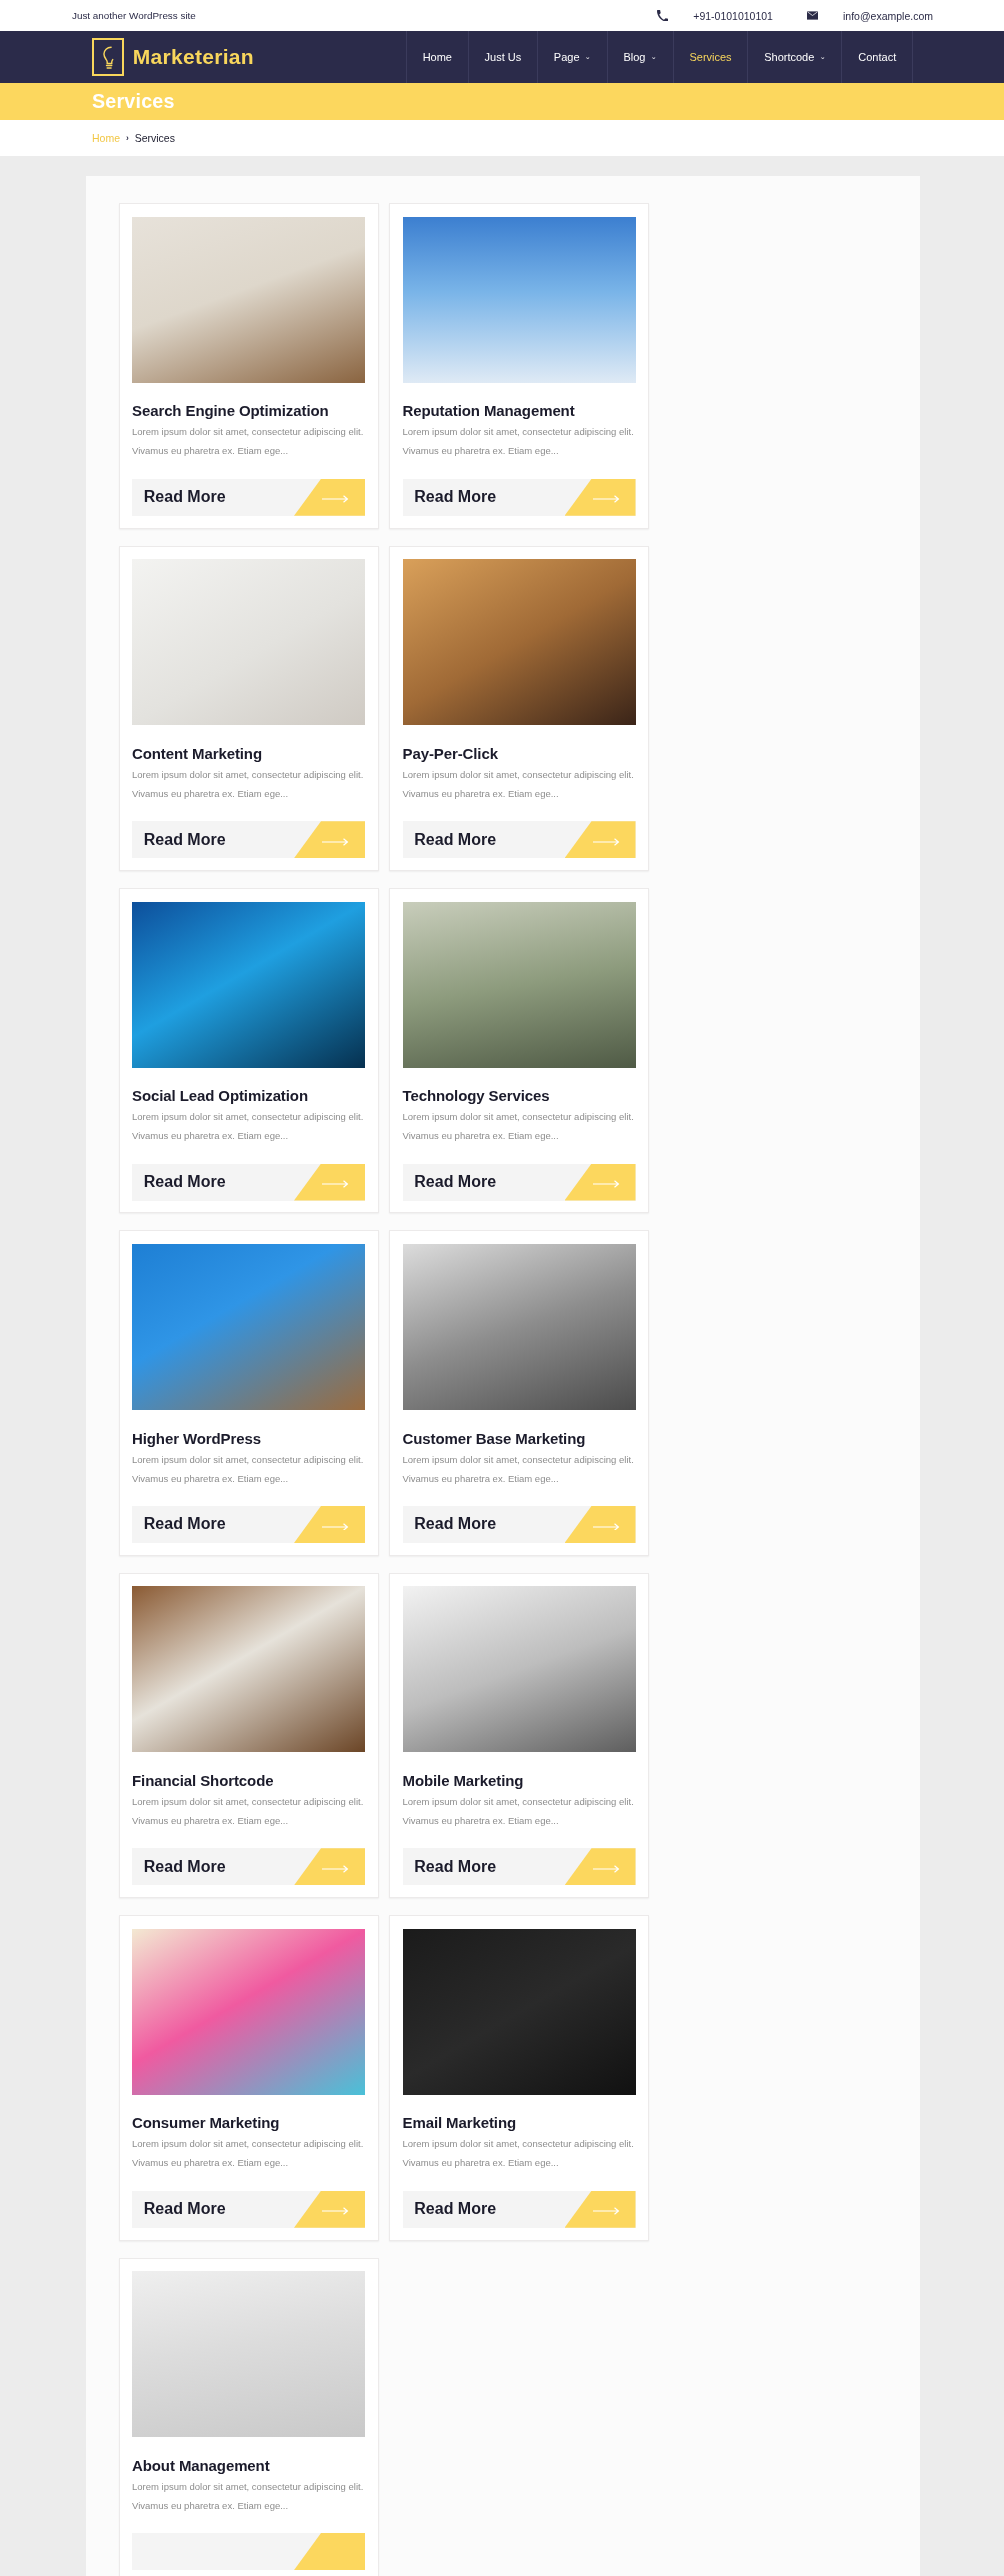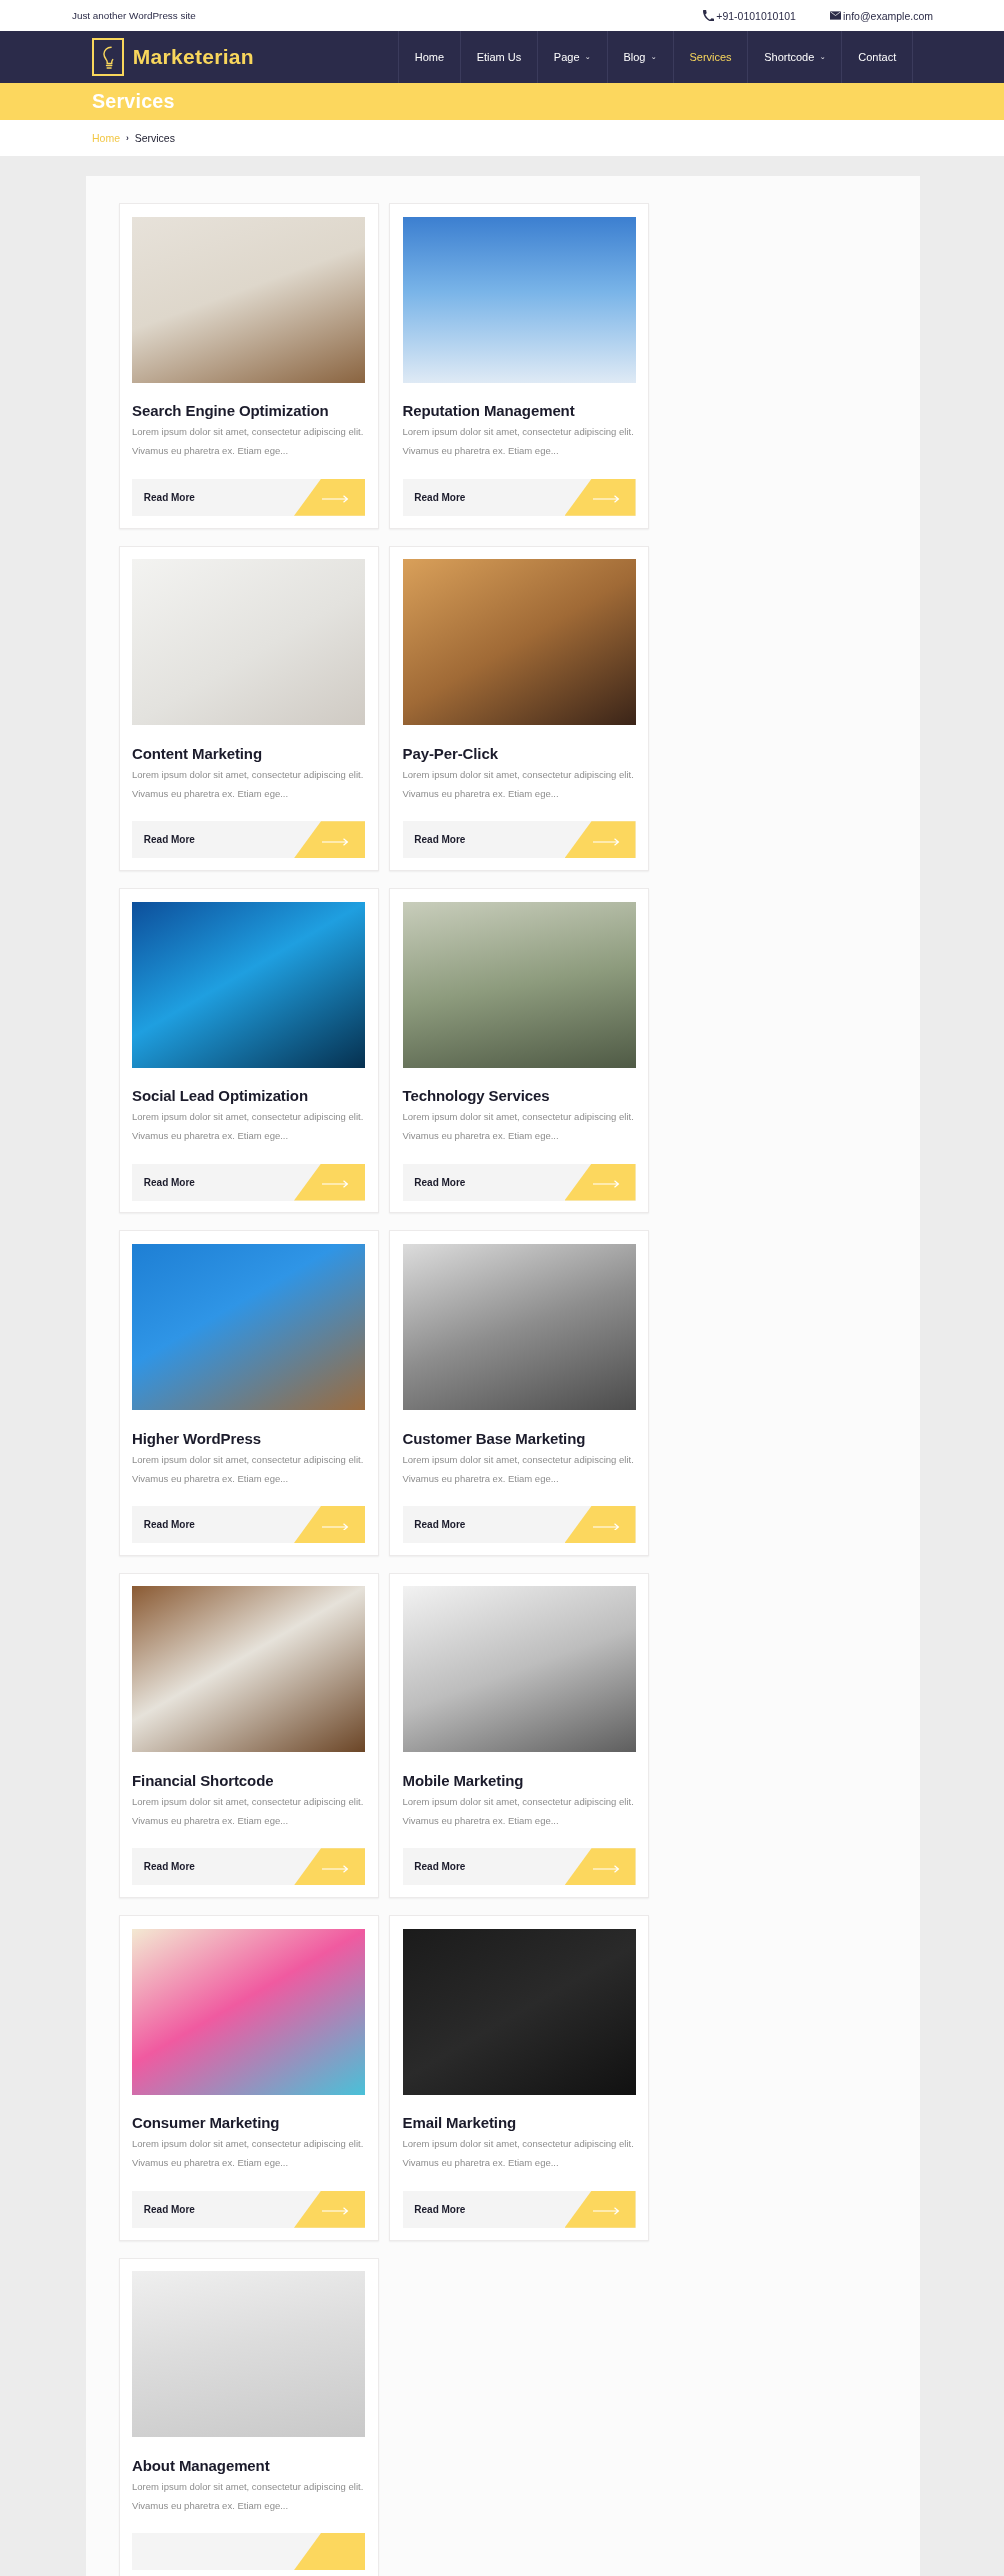--- a/index.html
+++ b/index.html
@@ -16,21 +16,21 @@
     background: #ffffff;
     height: 31px;
     display: flex;
     align-items: center;
     padding: 12px 72px;
     font-size: 9.9px;
     color: #2b2b47;
   }
   .topbar-left { flex: 0 0 auto; font-size: 9.9px; color: #2b2b47; }
   .topbar-right { margin-left: auto; display: flex; align-items: center; gap: 34px; }
-  .tb-item { display: flex; align-items: center; gap: 2px; font-size: 10.5px; color: #2b2b47; }
+  .tb-item { display: flex; align-items: center; gap: 25px; font-size: 10.5px; color: #2b2b47; }
   .tb-icon { display: inline-flex; width: 11px; height: 11px; color: #2b2b47; }
   .tb-icon svg { width: 100%; height: 100%; fill: #2b2b47; }
 
   
   .header {
     background: #2b2b4a;
     height: 52px;
     display: flex;
     align-items: stretch;
     padding-left: 92px;
@@ -133,21 +133,21 @@
     height: 37px;
     background: #f4f4f4;
     position: relative;
     display: flex;
     align-items: center;
     padding-left: 11.8px;
     overflow: hidden;
     cursor: pointer;
   }
   .readmore .label {
-    font-size: 10px;
+    font-size: 16px;
     font-weight: 700;
     color: #1b1b2b;
     z-index: 2;
   }
   .readmore .wedge {
     position: absolute;
     right: 0; top: 0;
     width: 71px; height: 100%;
     background: #fcd75e;
     clip-path: polygon(38% 0, 100% 0, 100% 100%, 0 100%);
@@ -196,21 +196,21 @@
         <path d="M14 37h6" stroke="#f8d65c" stroke-width="2.2" stroke-linecap="round"></path>
       </svg>
     </span>
     <span class="logo-text">Marketerian</span>
   </div>
   <nav class="nav" id="nav">
       <a class="nav-item">
         <span>Home</span>
       </a>
       <a class="nav-item">
-        <span>Etiam Us</span>
+        <span>Just Us</span>
       </a>
       <a class="nav-item">
         <span>Page</span>
         <span class="caret">⌄</span>
       </a>
       <a class="nav-item">
         <span>Blog</span>
         <span class="caret">⌄</span>
       </a>
       <a class="nav-item active">

